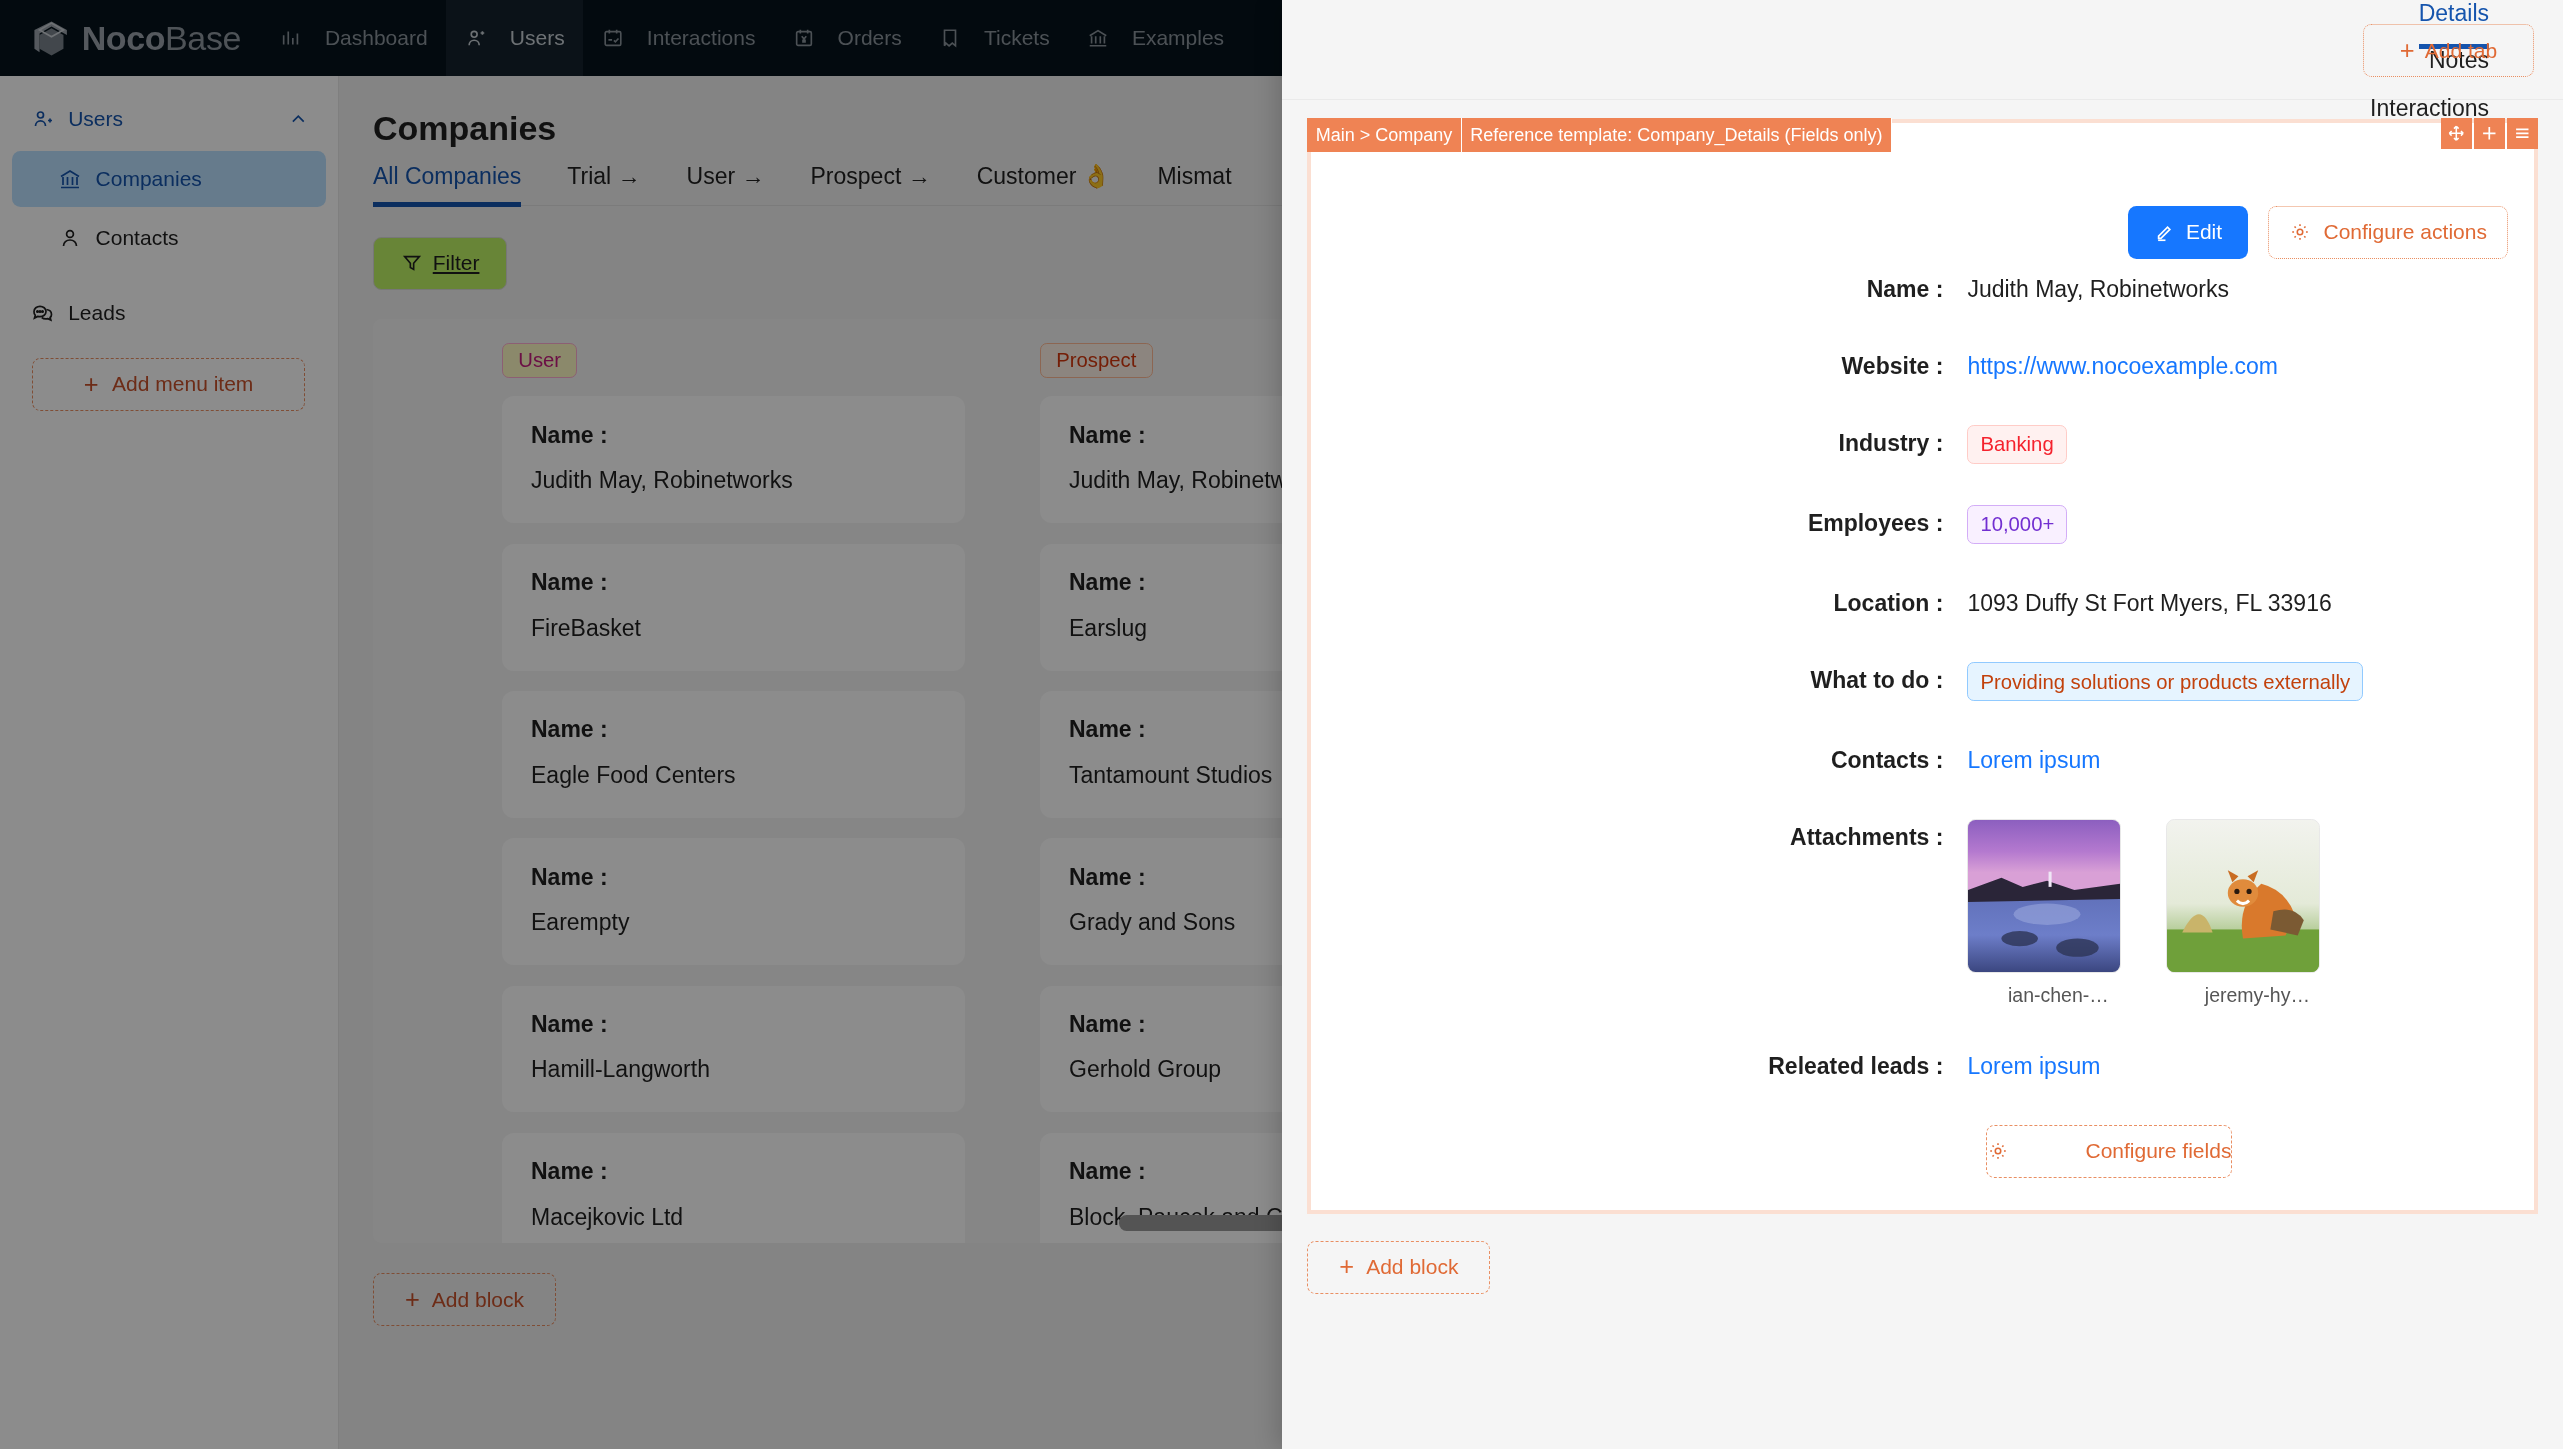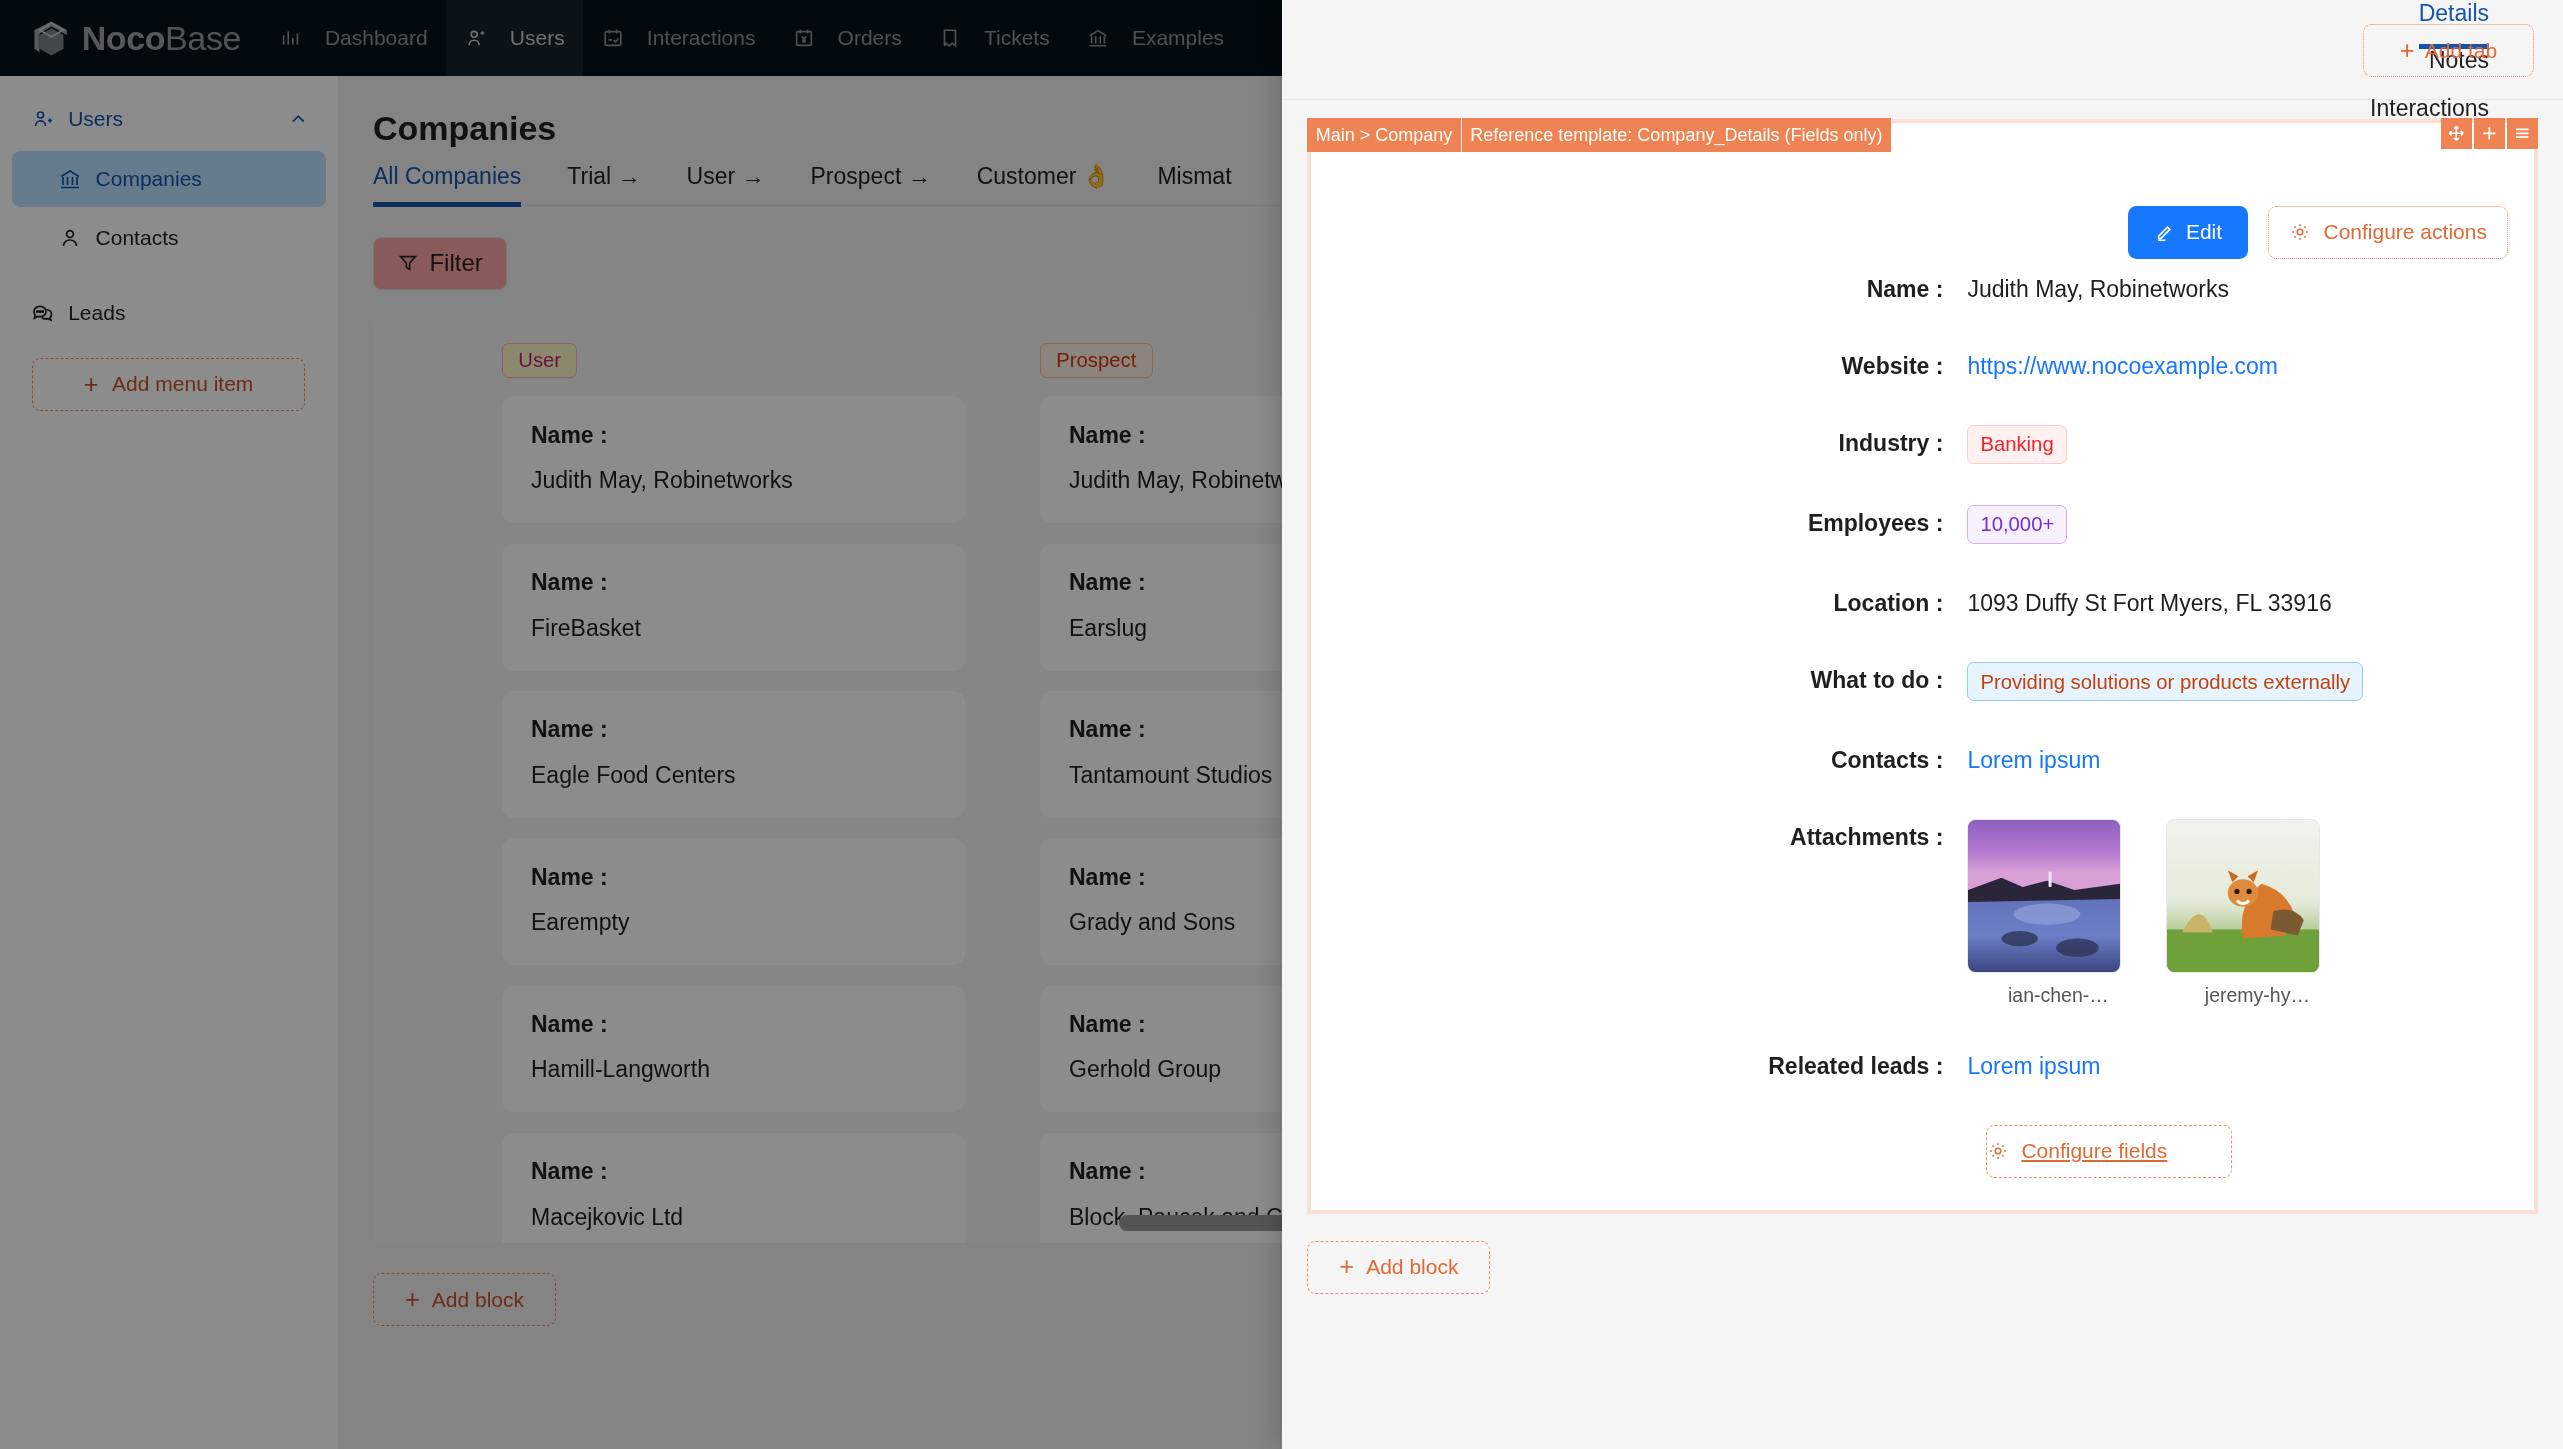--- a/index.html
+++ b/index.html
@@ -56,24 +56,24 @@
     background: #f0f0f0; padding: 24px 34px 0 34px; overflow: hidden;
   }
   #page-title { font-size: 34px; font-weight: 700; color: #1f1f1f; margin: 8.5px 0 15.3px 0; }
   #tabs-row { display: flex; align-items: flex-end; gap: 46px; border-bottom: 1.7px solid #e0e0e0; }
   .tab { font-size: 23px; color: #1f1f1f; padding-bottom: 15.3px; position: relative; white-space: nowrap; }
   .tab.active { color: #1554ad; }
   .tab.active::after {
     content: ""; position: absolute; left: 0; right: 0; bottom: -1.7px; height: 5.1px; background: #1554ad;
   }
   #filter-btn {
-    margin-top: 30.5px; width: 134px; height: 53px; background: #fca5a5;
+    margin-top: 30.5px; width: 134px; height: 53px; background: #bef264;
     border: 0.8px solid #d9d9d9; border-radius: 8.5px;
     display: flex; align-items: center; justify-content: center; gap: 10.2px;
-    font-size: 24px; color: #1f1f1f;
+    font-size: 21px; color: #1f1f1f; text-decoration: underline;
   }
   #board-wrap {
     margin-top: 29px; background: #f5f5f5; border-radius: 8.5px;
     padding: 0 0 0 0; position: relative; height: 924px; overflow: hidden;
   }
   #board { display: flex; gap: 75px; padding: 24px 29px 0 29px; height: 100%; }
   .column { width: 463px; flex: none; }
   .col-head { margin: 0 0 18.6px 100px; }
   .badge {
     display: inline-block; padding: 5.1px 15.3px; border-radius: 6.8px;
@@ -167,21 +167,21 @@
   .thumb { width: 182px; }
   .thumb .img {
     width: 154px; height: 154px; border-radius: 8.5px; border: 1.7px solid #e8e8e8;
     overflow: hidden; background: #eee;
   }
   .thumb .cap { margin-top: 10.2px; font-size: 19.5px; color: #555; text-align: center; }
 
   #configure-fields {
     margin: 8.5px 0 0 675px; width: 246px; height: 53px;
     border: 1.7px dashed #e98f63; border-radius: 8.5px; color: #e06a35;
-    display: flex; align-items: center; justify-content: flex-start; gap: 12px; font-size: 21px; text-decoration: underline;
+    display: flex; align-items: center; justify-content: space-between; gap: 12px; font-size: 21px;
   }
   #drawer-add-block {
     margin: 27px 0 0 25.4px; width: 183px; height: 53px;
     border: 1.7px dashed #e98f63; border-radius: 8.5px; color: #e06a35;
     display: flex; align-items: center; justify-content: center; gap: 12px; font-size: 21px;
   }
   .plus { font-size: 25.4px; line-height: 1; }
 </style>
 </head>
 <body>

